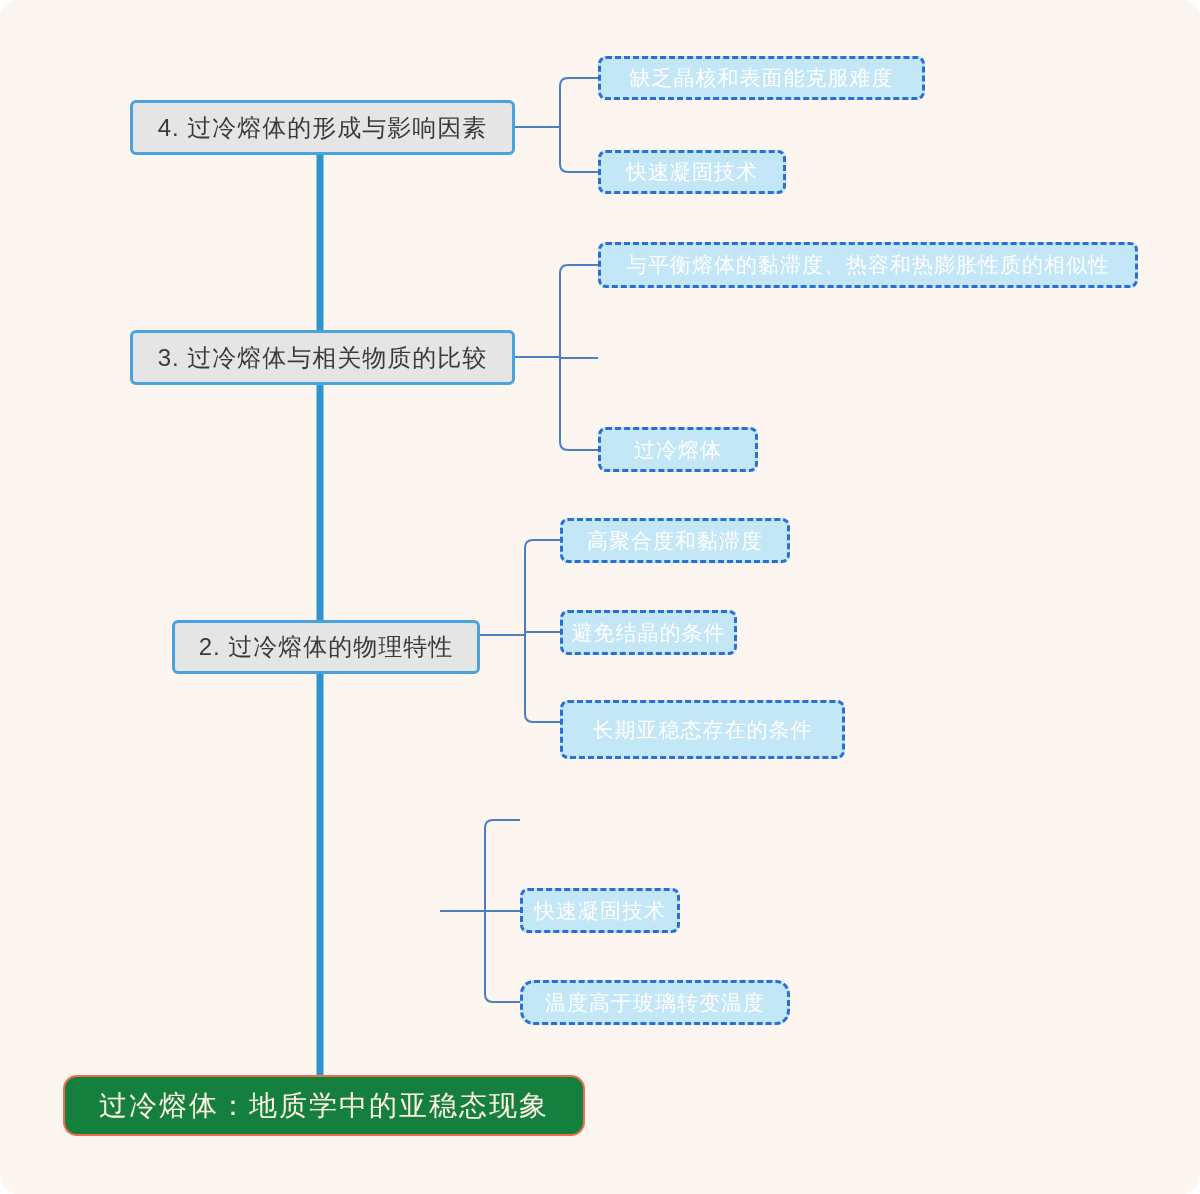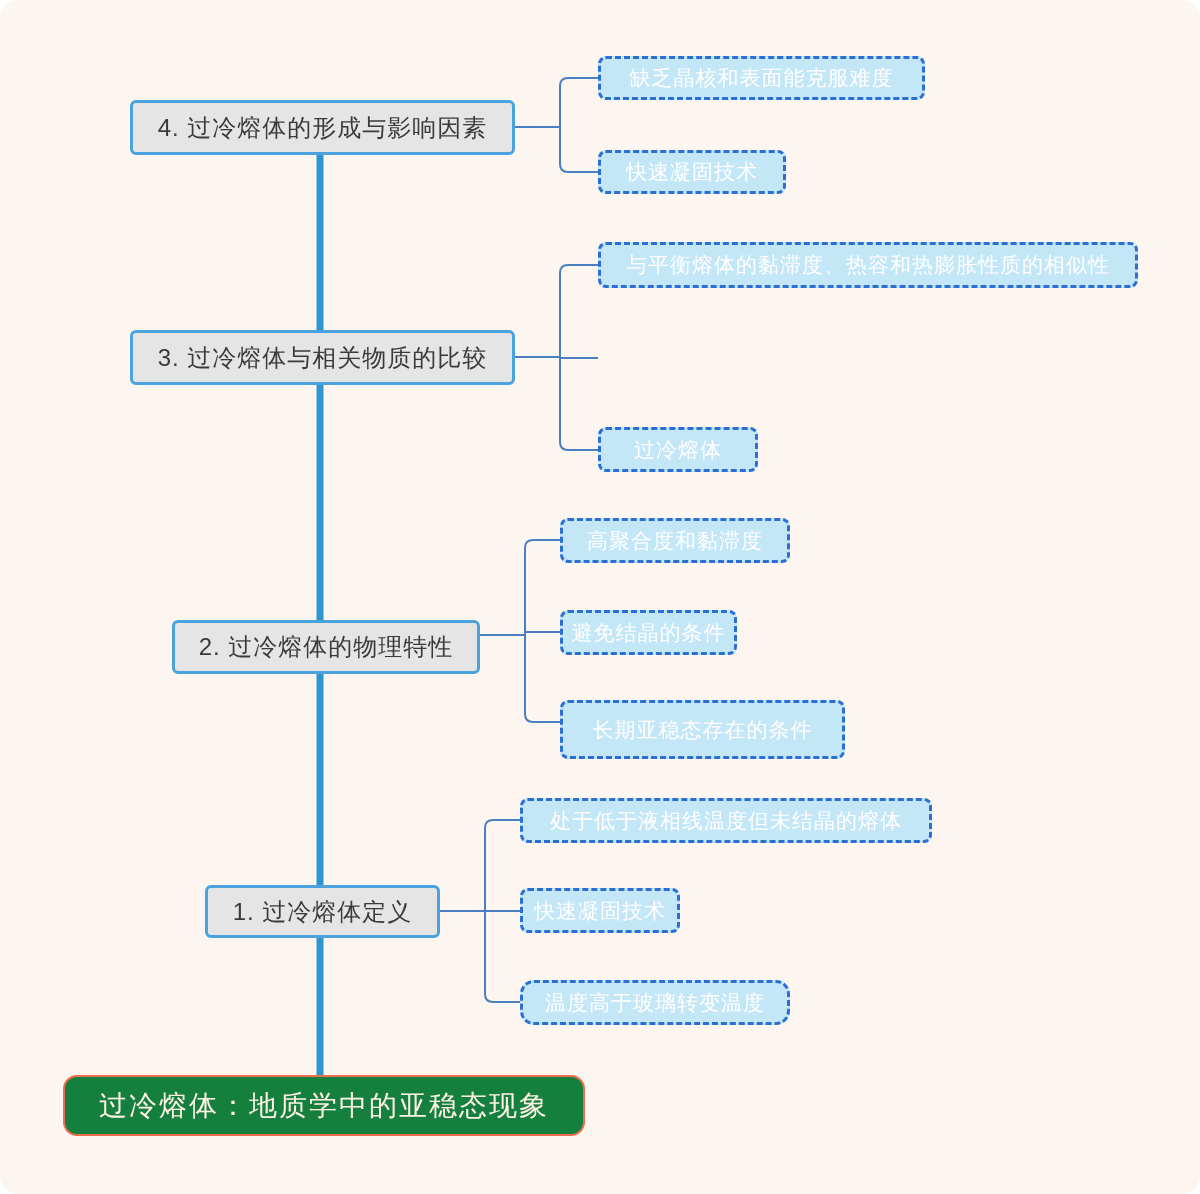--- a/index.html
+++ b/index.html
@@ -93,20 +93,18 @@
 
   <div class="node branch-node" style="left:130px; top:330px; width:385px; height:55px;">3. 过冷熔体与相关物质的比较</div>
   <div class="node child-node" style="left:598px; top:242px; width:540px; height:46px;">与平衡熔体的黏滞度、热容和热膨胀性质的相似性</div>
   <div class="node child-node" style="left:598px; top:427px; width:160px; height:45px;">过冷熔体</div>
 
   <div class="node branch-node" style="left:172px; top:608px; width:308px; height:54px;margin-top:12px;">2. 过冷熔体的物理特性</div>
   <div class="node child-node" style="left:560px; top:518px; width:230px; height:45px;">高聚合度和黏滞度</div>
   <div class="node child-node" style="left:560px; top:610px; width:177px; height:45px;">避免结晶的条件</div>
   <div class="node child-node" style="left:560px; top:700px; width:285px; height:59px;">长期亚稳态存在的条件</div>
 
-  <div class="node branch-node" style="left:205px; top:885px; width:235px; height:53px;">1. 过冷熔体定义</div>
-  <div class="node child-node" style="left:520px; top:798px; width:412px; height:45px;">处于低于液相线温度但未结晶的熔体</div>
   <div class="node child-node" style="left:520px; top:888px; width:160px; height:45px;">快速凝固技术</div>
   <div class="node child-node" style="left:520px; top:980px; width:270px; height:45px;border-radius:14px;">温度高于玻璃转变温度</div>
 
   <div class="node root-node" style="left:63px; top:1075px; width:522px; height:61px;">过冷熔体：地质学中的亚稳态现象</div>
 
 </div>
 
 </body></html>

